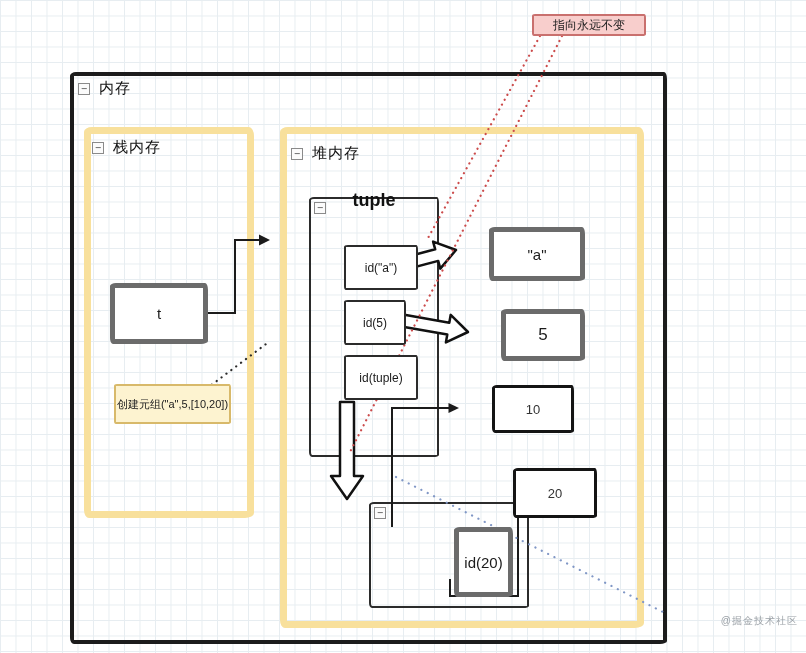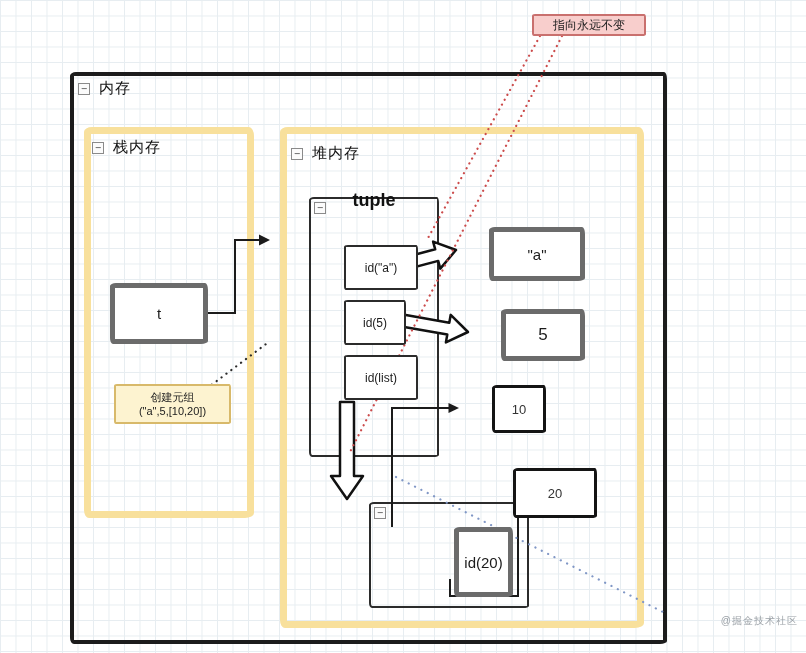--- a/index.html
+++ b/index.html
@@ -73,21 +73,21 @@
 
   
   .note {
     display: flex; align-items: center; justify-content: center;
     font-size: 12px; text-align: center; color: #202020;
     border-radius: 3px 2px 4px 2px / 2px 4px 2px 3px;
   }
   .note-pink { background: var(--pink-bg); border: 2px solid var(--pink-border); }
   .note-yellow {
     background: var(--yellow-bg); border: 2px solid var(--yellow-border);
-    flex-direction: column; font-size: 11px; line-height: 14px;
+    flex-direction: row; font-size: 11px; line-height: 14px;
   }
   .note-blue { background: var(--blue-bg); border: 2px solid var(--blue-border); }
 
   .watermark { font-size: 10px; color: var(--watermark); letter-spacing: 1px; }
 
   svg.overlay { position: absolute; left: 0; top: 0; pointer-events: none; }
   .solid-line { fill: none; stroke: #1b1b1b; stroke-width: 2; }
   .block-arrow { fill: #ffffff; stroke: #111111; stroke-width: 2.5; stroke-linejoin: round; }
   .ahead { fill: #1b1b1b; stroke: none; }
   .dots-red   { fill: none; stroke: var(--red-dot);   stroke-width: 2.2; stroke-dasharray: 0.1 5.5; stroke-linecap: round; }
@@ -144,25 +144,25 @@
     <path class="dots-red" d="M540,36 L428,238"></path>
     <path class="dots-red" d="M562,36 L350,452"></path>
     <path class="dots-black" d="M202,392 L266,344"></path>
     <path class="dots-blue" d="M396,477 L663,612"></path>
   </svg>
 
   <div class="abs node valnode" style="left:78px; top:283px; width:98px; height:61px;">t</div>
 
   <div class="abs node idnode" style="left:312px; top:245px; width:74px; height:45px;">id("a")</div>
   <div class="abs node idnode" style="left:312px; top:300px; width:62px; height:45px;">id(5)</div>
-  <div class="abs node idnode" style="left:312px; top:355px; width:74px; height:45px;">id(list)</div>
+  <div class="abs node idnode" style="left:312px; top:355px; width:74px; height:45px;">id(tuple)</div>
 
   <div class="abs node valnode" style="left:457px; top:227px; width:96px; height:54px;">"a"</div>
   <div class="abs node valnode" style="left:469px; top:309px; width:84px; height:52px; font-size:17px;">5</div>
-  <div class="abs node intnode" style="left:460px; top:385px; width:54px; height:48px;">10</div>
+  <div class="abs node intnode" style="left:460px; top:385px; width:82px; height:48px;">10</div>
   <div class="abs node intnode" style="left:481px; top:468px; width:84px; height:50px;">20</div>
 
   <div class="abs node valnode" style="left:422px; top:527px; width:59px; height:70px;">id(20)</div>
 
   <div class="abs note note-pink" style="left:500px; top:14px; width:114px; height:22px;">指向永远不变</div>
 
   <div class="abs note note-yellow" style="left:82px; top:384px; width:117px; height:40px;">
     <span>创建元组</span>
     <span>("a",5,[10,20])</span>
   </div>

